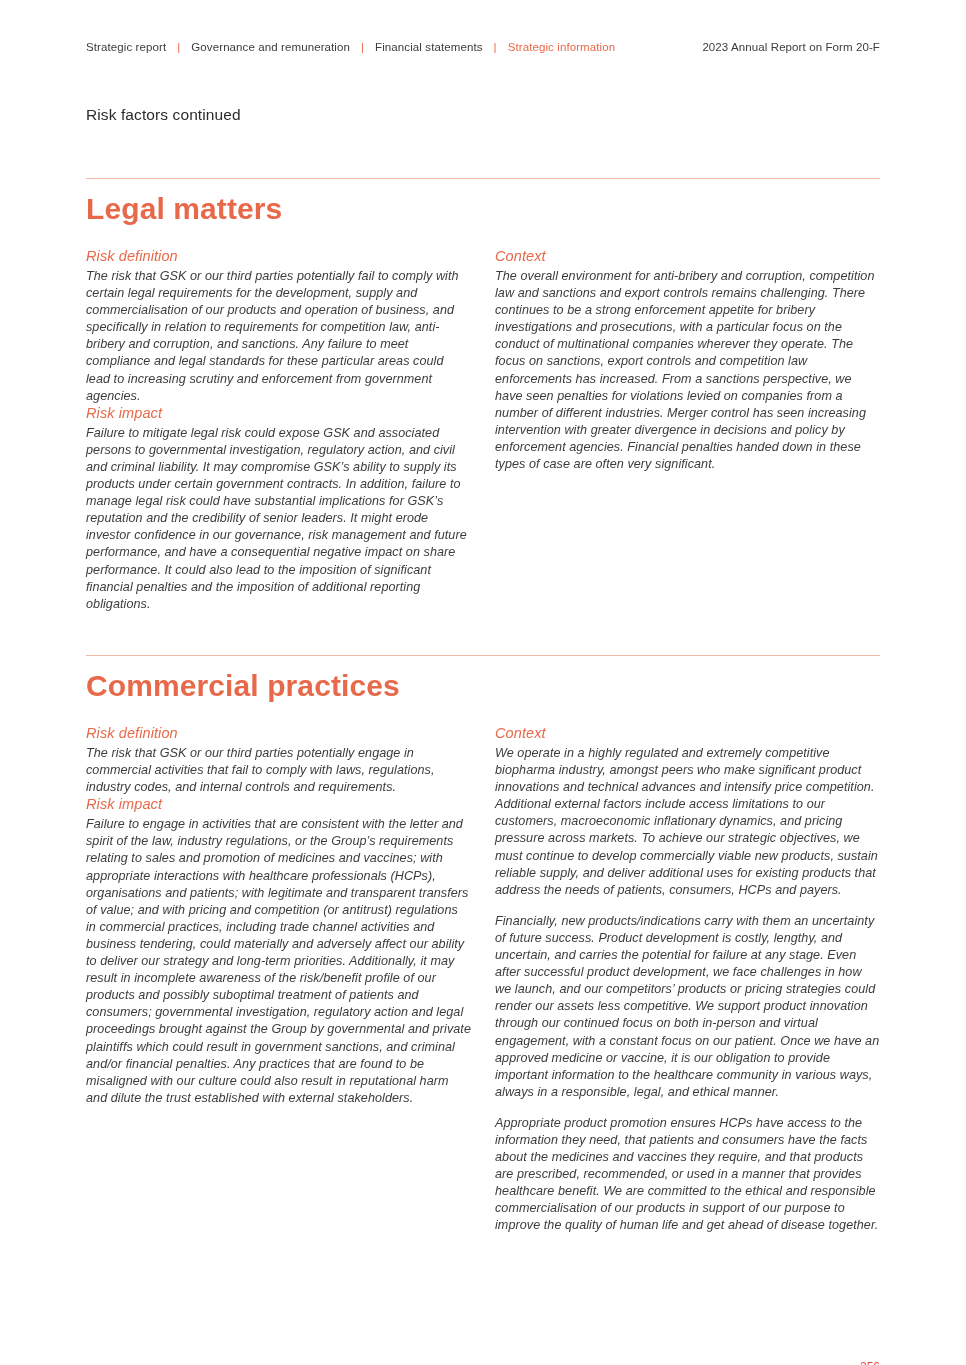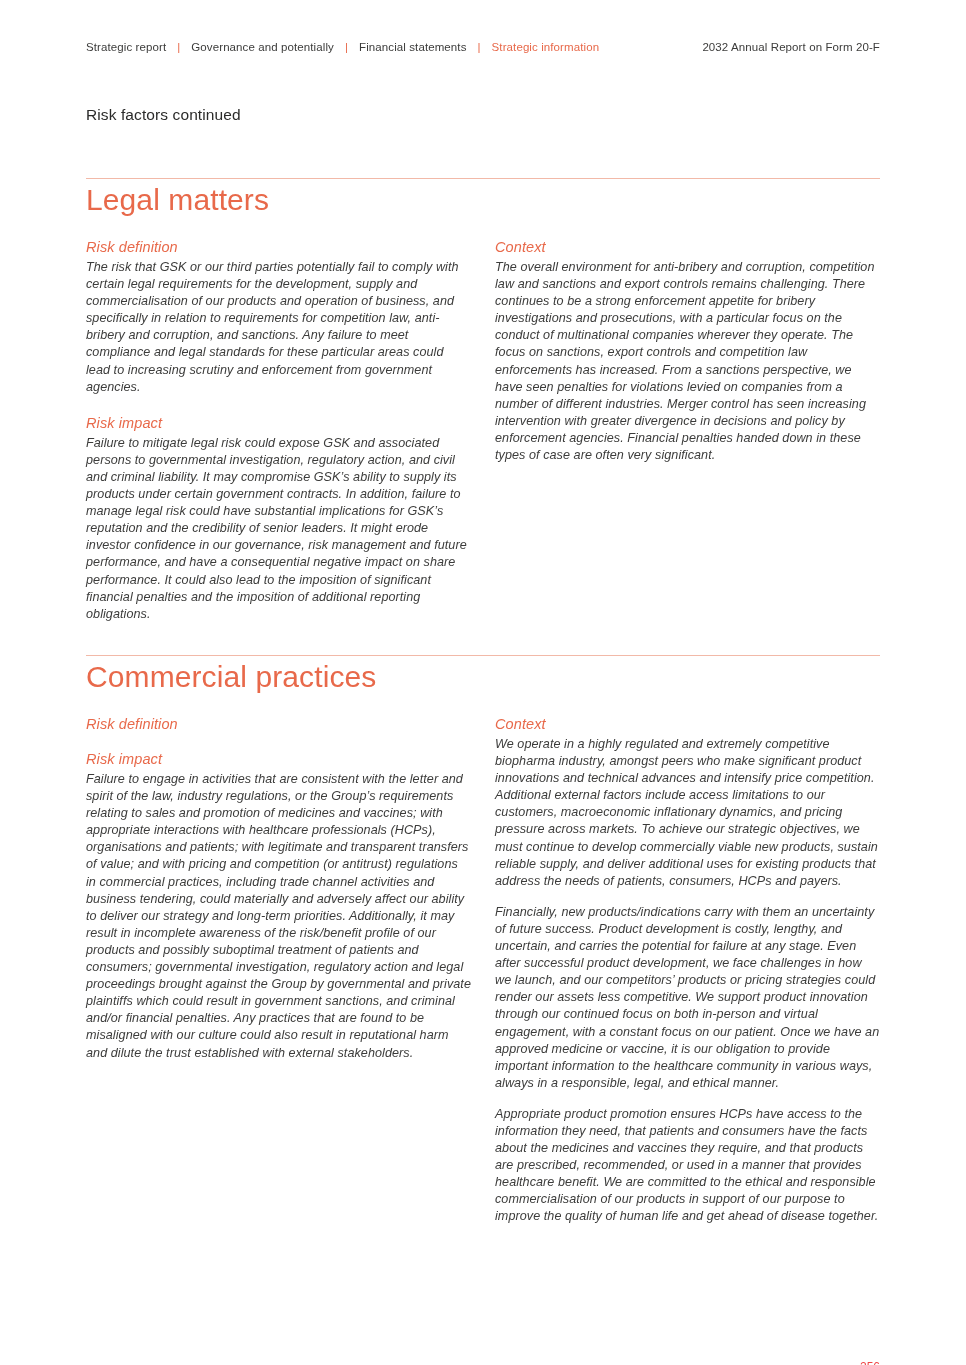--- a/index.html
+++ b/index.html
@@ -64,43 +64,43 @@
   #section-legal { top: 178px; }
   #section-commercial { top: 655px; }
 
   .section-rule {
     height: 1px;
     background: #f2b9a8;
     width: 794px;
   }
   .section-heading {
     font-size: 30px;
-    font-weight: normal;
+    font-weight: bold;
     color: #e8694a;
     letter-spacing: 0.1px;
-    margin-top: 4px;
+    margin-top: 13px;
     line-height: 1.1;
   }
 
   .columns {
     display: flex;
     margin-top: 23px;
     font-style: italic;
   }
   .col-left { width: 385px; margin-right: 24px; }
   .col-right { width: 385px; }
 
   .sub-heading {
     font-size: 14.5px;
     color: #e8694a;
     font-weight: normal;
     letter-spacing: 0.1px;
     margin-bottom: 4px;
   }
-  .sub-heading.spaced { margin-top: 19px; }
+  .sub-heading.spaced { }
 
   p.body {
     font-size: 12.6px;
     line-height: 17.1px;
     color: #3c3c3b;
     letter-spacing: 0.005em;
   }
   p.body + p.body { margin-top: 14px; }
 
   
@@ -116,27 +116,27 @@
 </style>
 </head>
 <body>
 
 <div class="page">
 
   <div class="header">
     <div class="nav-group">
       <span class="nav-item">Strategic report</span>
       <span class="nav-sep">|</span>
-      <span class="nav-item">Governance and potentially</span>
+      <span class="nav-item">Governance and remuneration</span>
       <span class="nav-sep">|</span>
       <span class="nav-item">Financial statements</span>
       <span class="nav-sep">|</span>
       <span class="nav-item active">Strategic information</span>
     </div>
-    <div class="header-right">2032 Annual Report on Form 20-F</div>
+    <div class="header-right">2023 Annual Report on Form 20-F</div>
   </div>
 
   <div class="page-title">Risk factors continued</div>
 
   <div class="section" id="section-legal">
     <div class="section-rule"></div>
     <h2 class="section-heading">Legal matters</h2>
     <div class="columns">
       <div class="col-left">
         <h3 class="sub-heading">Risk definition</h3>
@@ -150,20 +150,21 @@
       </div>
     </div>
   </div>
 
   <div class="section" id="section-commercial">
     <div class="section-rule"></div>
     <h2 class="section-heading">Commercial practices</h2>
     <div class="columns">
       <div class="col-left">
         <h3 class="sub-heading">Risk definition</h3>
+        <p class="body">The risk that GSK or our third parties potentially engage in commercial activities that fail to comply with laws, regulations, industry codes, and internal controls and requirements.</p>
         <h3 class="sub-heading spaced">Risk impact</h3>
         <p class="body">Failure to engage in activities that are consistent with the letter and spirit of the law, industry regulations, or the Group’s requirements relating to sales and promotion of medicines and vaccines; with appropriate interactions with healthcare professionals (HCPs), organisations and patients; with legitimate and transparent transfers of value; and with pricing and competition (or antitrust) regulations in commercial practices, including trade channel activities and business tendering, could materially and adversely affect our ability to deliver our strategy and long-term priorities. Additionally, it may result in incomplete awareness of the risk/benefit profile of our products and possibly suboptimal treatment of patients and consumers; governmental investigation, regulatory action and legal proceedings brought against the Group by governmental and private plaintiffs which could result in government sanctions, and criminal and/or financial penalties. Any practices that are found to be misaligned with our culture could also result in reputational harm and dilute the trust established with external stakeholders.</p>
       </div>
       <div class="col-right">
         <h3 class="sub-heading">Context</h3>
         <p class="body">We operate in a highly regulated and extremely competitive biopharma industry, amongst peers who make significant product innovations and technical advances and intensify price competition. Additional external factors include access limitations to our customers, macroeconomic inflationary dynamics, and pricing pressure across markets. To achieve our strategic objectives, we must continue to develop commercially viable new products, sustain reliable supply, and deliver additional uses for existing products that address the needs of patients, consumers, HCPs and payers.</p>
         <p class="body">Financially, new products/indications carry with them an uncertainty of future success. Product development is costly, lengthy, and uncertain, and carries the potential for failure at any stage. Even after successful product development, we face challenges in how we launch, and our competitors’ products or pricing strategies could render our assets less competitive. We support product innovation through our continued focus on both in-person and virtual engagement, with a constant focus on our patient. Once we have an approved medicine or vaccine, it is our obligation to provide important information to the healthcare community in various ways, always in a responsible, legal, and ethical manner.</p>
         <p class="body">Appropriate product promotion ensures HCPs have access to the information they need, that patients and consumers have the facts about the medicines and vaccines they require, and that products are prescribed, recommended, or used in a manner that provides healthcare benefit. We are committed to the ethical and responsible commercialisation of our products in support of our purpose to improve the quality of human life and get ahead of disease together.</p>
       </div>
     </div>

